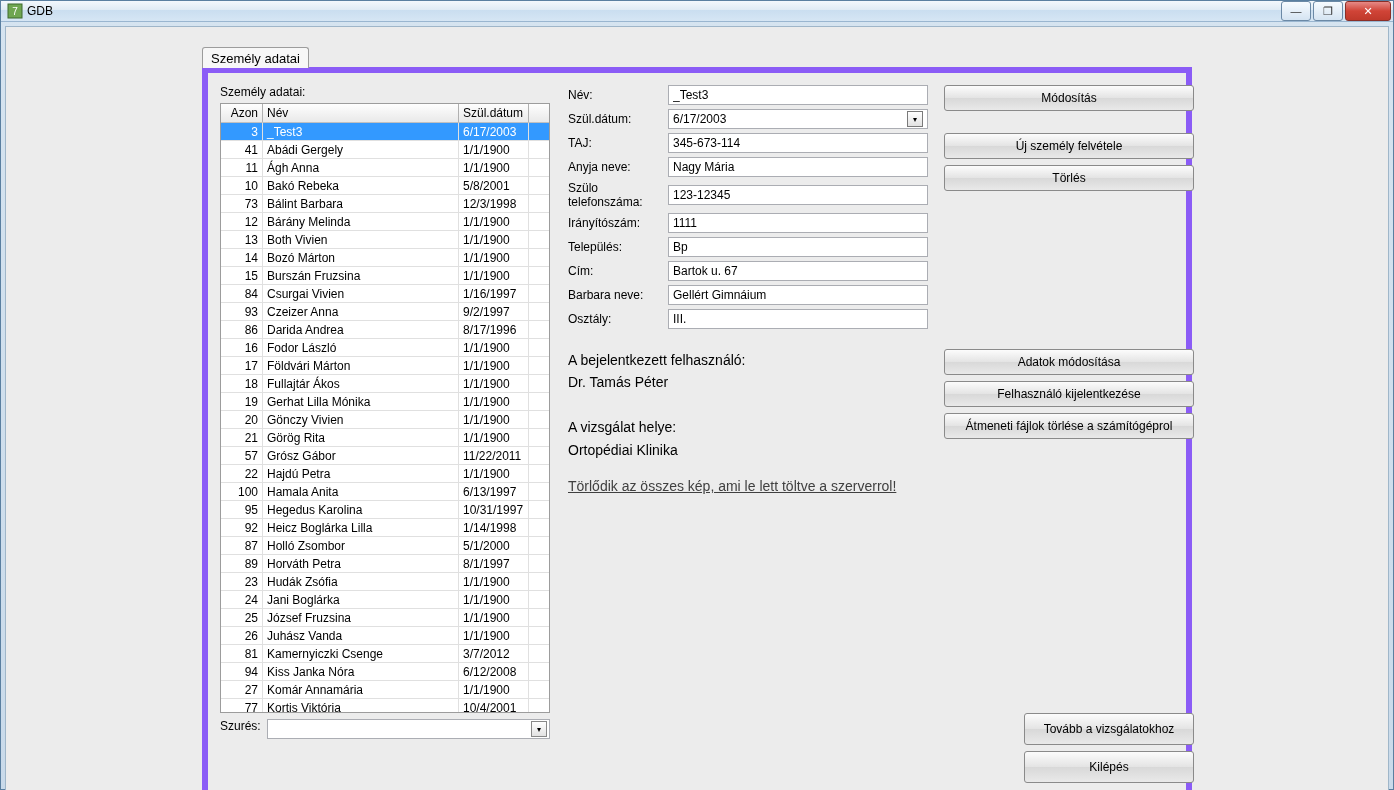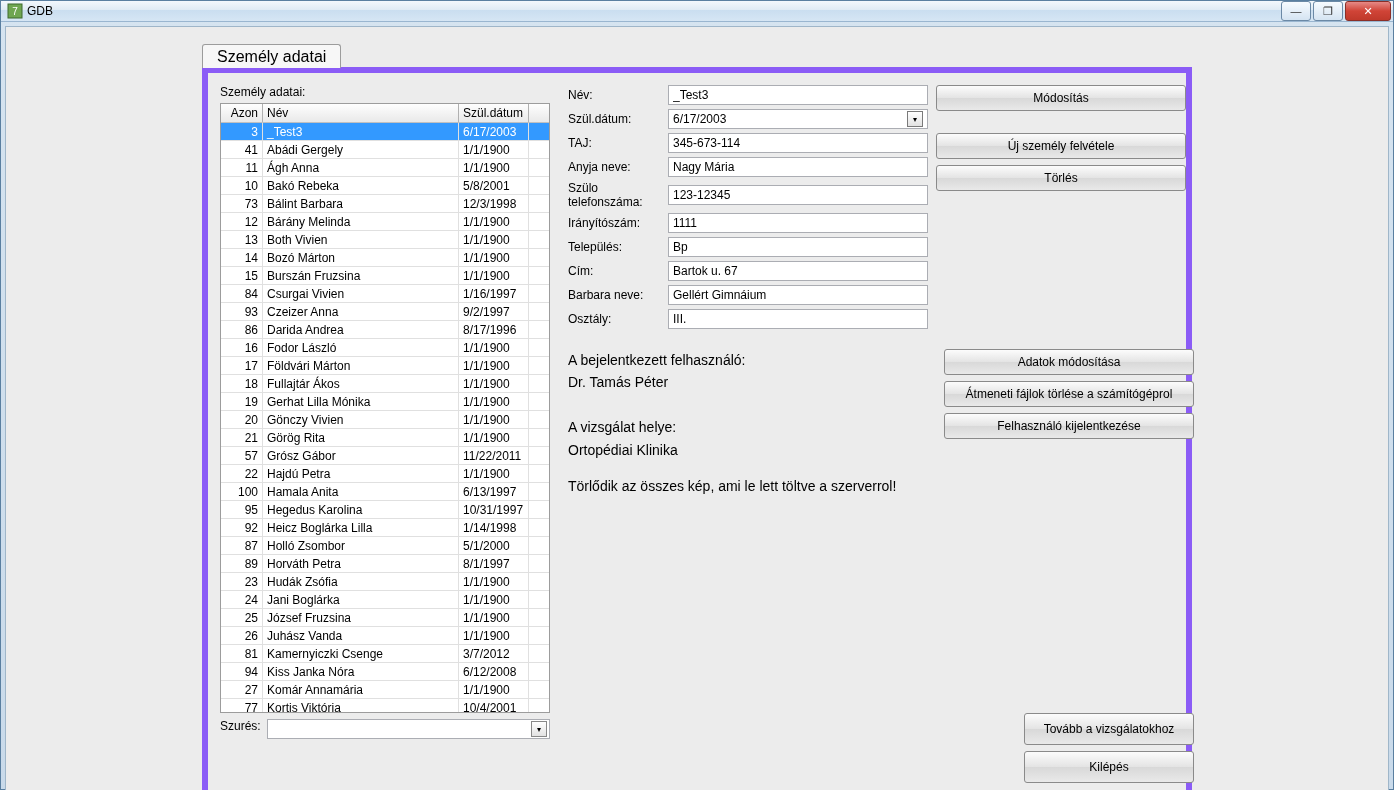--- a/index.html
+++ b/index.html
@@ -38,24 +38,24 @@
   .client {
     flex:1; margin:4px; background:#ececec; border:1px solid #9fb6c9;
     display:flex; flex-direction:column;
     padding: 18px 0 0 0;
   }
   .tabstrip {
     margin-left: 196px;
     display:flex; align-items:flex-end; height:22px;
   }
   .tab {
-    padding: 3px 14px 2px; background:#ececec;
+    padding: 3px 8px 2px; background:#ececec;
     border:1px solid #9c9c9c; border-bottom:none;
     border-radius:3px 3px 0 0;
-    font-size:16px;
+    font-size:13px;
     position:relative; top:1px;
     background:#f7f7f7;
   }
   .tabpage {
     margin: 0 196px 12px 196px;
     border:6px solid #8b5cf6;
     background:#ececec;
     flex:1;
     padding: 12px;
     display:grid;
@@ -81,38 +81,38 @@
   .dgbody { flex:1; overflow-y:scroll; }
   .dgrow { display:flex; border-bottom:1px solid #e0e0e0; height:18px; align-items:center;}
   .dgrow.selected { background:#3399ff; color:#fff;}
   .dgrow .cell { border-right:1px solid #e0e0e0;}
   .dgrow .cell.col-id { text-align:right;}
   .dgbody::-webkit-scrollbar { width:17px;}
   .dgbody::-webkit-scrollbar-track { background:#f0f0f0; border-left:1px solid #d0d0d0;}
   .dgbody::-webkit-scrollbar-thumb { background:linear-gradient(to right,#e8e8e8,#cfcfcf); border:1px solid #a8a8a8; border-radius:2px;}
 
   .rightpane { grid-column:2; grid-row:1 / span 2; display:flex; flex-direction:column; gap:10px; }
-  .formarea { display:grid; grid-template-columns: 360px 250px; column-gap:8px; align-items:start;}
+  .formarea { display:grid; grid-template-columns: 360px 250px; column-gap:16px; align-items:start;}
   .fields { display:grid; grid-template-columns: 100px 260px; row-gap:4px; align-items:center;}
   .fields label { font-size:12px; }
   .fields input[type=text], .fields .datebox {
     height:20px; border:1px solid #abadb3; padding:1px 4px; font-size:12px; background:#fff;
   }
   .datebox { display:flex; align-items:center; justify-content:space-between;}
   .datebox .dbbtn { width:16px; height:16px; border:1px solid #7a7a7a; background:linear-gradient(#fff,#e2e2e2); font-size:8px; display:flex;align-items:center;justify-content:center;}
   .btncol { display:flex; flex-direction:column; gap:6px;}
   .btn {
     height:26px; border:1px solid #8a8a8a; border-radius:3px;
     background:linear-gradient(to bottom,#fcfcfc,#e4e4e4 49%,#d8d8d8 50%,#e9e9e9);
     font-size:12px; cursor:default;
     padding: 0 8px;
   }
   .infoarea { display:grid; grid-template-columns: 360px 250px; column-gap:16px; margin-top:10px;}
   .infotext { font-size:14px; line-height:1.6;}
-  .warn { color:#000000; margin-top:14px;}
+  .warn { color:#404040; margin-top:14px;text-decoration:underline;}
   .bottomright { grid-column:2; grid-row:3; display:flex; flex-direction:column; align-items:flex-end; gap:6px; margin-top:auto;}
   .bottomright .btn { width:170px; height:32px;}
   .filterrow {
     grid-column:1; grid-row:3; display:flex; align-items:flex-start; gap:6px; margin-top:6px;
   }
   .combo {
     flex:1; height:20px; border:1px solid #abadb3; background:#fff;
     display:flex; align-items:center; justify-content:flex-end; padding-right:2px;
   }
   .combo .cbbtn { width:16px; height:16px; background:linear-gradient(#fff,#e2e2e2); border:1px solid #888; font-size:8px; display:flex;align-items:center;justify-content:center;}
@@ -371,22 +371,22 @@
           <div class="infotext">
             <div>A bejelentkezett felhasználó:</div>
             <div>Dr. Tamás Péter</div>
             <br>
             <div>A vizsgálat helye:</div>
             <div>Ortopédiai Klinika</div>
             <div class="warn">Törlődik az összes kép, ami le lett töltve a szerverrol!</div>
           </div>
           <div class="btncol">
             <button class="btn">Adatok módosítása</button>
+            <button class="btn">Felhasználó kijelentkezése</button>
             <button class="btn">Átmeneti fájlok törlése a számítógéprol</button>
-            <button class="btn">Felhasználó kijelentkezése</button>
           </div>
         </div>
       </div>
 
       <div class="filterrow">
         <span>Szurés:</span>
         <div class="combo">
           <span class="cbbtn">▾</span>
         </div>
       </div>

